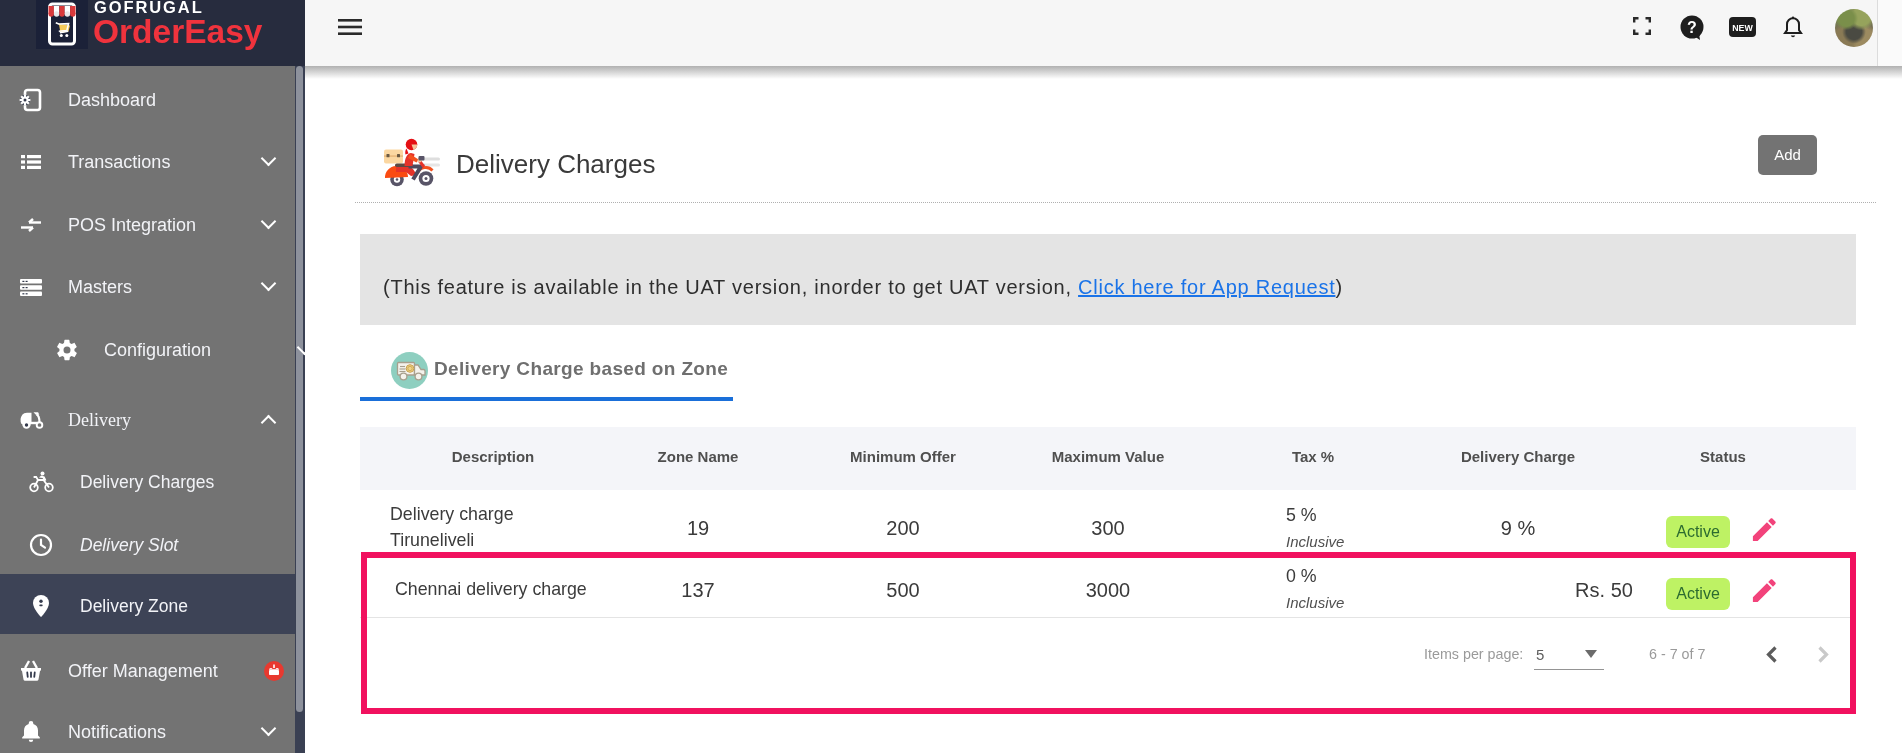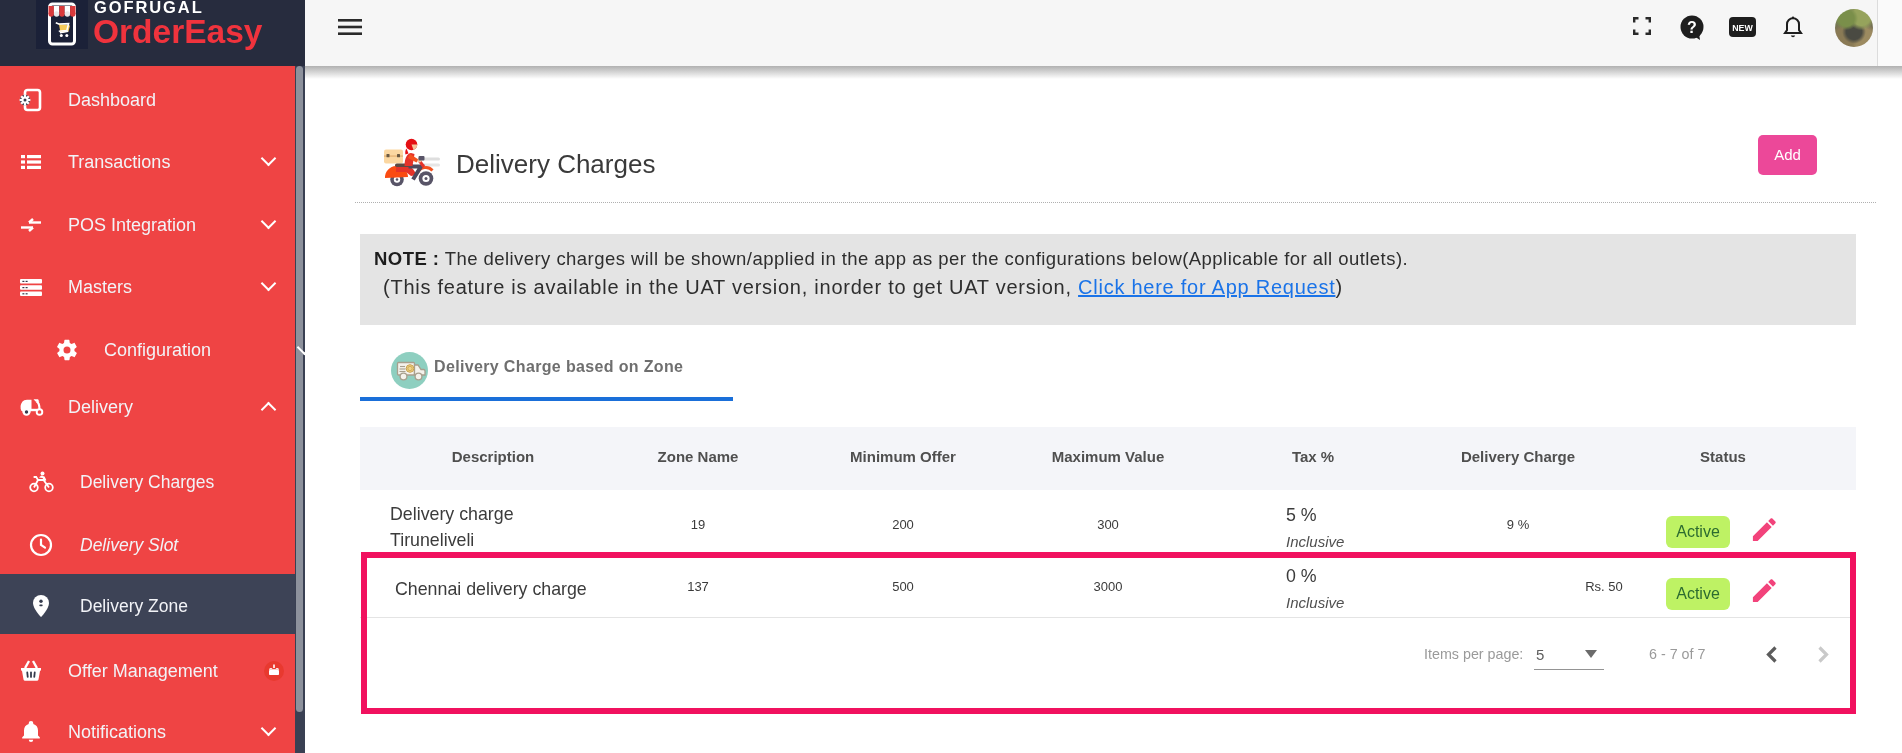--- a/index.html
+++ b/index.html
@@ -1,20 +1,20 @@
 <!DOCTYPE html>
 <html><head>
 <meta charset="utf-8">
 <style>
   * { margin:0; padding:0; box-sizing:border-box; }
   html,body { width:1902px; height:753px; overflow:hidden; font-family:"Liberation Sans", sans-serif; background:#fff; }
   #page { position:relative; width:1902px; height:753px; }
 
   
-  #sidebar { position:absolute; left:0; top:0; width:305px; height:753px; background:#ef4444; }
+  #sidebar { position:absolute; left:0; top:0; width:305px; height:753px; background:#737373; }
   #sbhead { position:absolute; left:0; top:0; width:305px; height:66px; background:#272c3e; }
   #logosq { position:absolute; left:36px; top:0; width:52px; height:49px; background:#1b2138; }
   #gofrugal { position:absolute; left:94px; top:-2px; color:#fff; font-size:16.5px; font-weight:bold; letter-spacing:1.9px; }
   #ordereasy { position:absolute; left:93px; top:13px; color:#f0333d; font-size:33.5px; font-weight:bold; letter-spacing:0px; }
   .mi { position:absolute; left:0; width:305px; height:46px; color:#f2f3f7; }
   .mi .lbl { position:absolute; left:68px; top:50%; transform:translateY(-50%); font-size:18px; }
   .mi .ico { position:absolute; left:19px; top:50%; transform:translateY(-50%); width:24px; height:24px; }
   .sub .lbl { left:80px; font-size:17.5px; }
   .sub .ico { left:29px; }
   .chev { position:absolute; left:260px; top:50%; transform:translateY(-50%); width:18px; height:18px; }
@@ -27,35 +27,35 @@
   .badge-red { position:absolute; left:264px; top:50%; transform:translateY(-50%); width:20px; height:20px; border-radius:50%; background:#e8392f; }
 
   
   #topbar { position:absolute; left:305px; top:0; width:1597px; height:66px; background:#f6f6f6; }
   #tbshadow { position:absolute; left:305px; top:66px; width:1597px; height:13px; background:linear-gradient(rgba(150,150,150,0.75), rgba(255,255,255,0)); z-index:6; }
 
   
   #content { position:absolute; left:305px; top:66px; width:1597px; height:687px; background:#fff; }
 
   #title { position:absolute; left:456px; top:149px; font-size:26px; color:#3a3a3a; }
-  #addbtn { position:absolute; left:1758px; top:135px; width:59px; height:40px; background:#ec4899; border-radius:5px; color:#fff; font-size:15px; text-align:center; line-height:40px; }
+  #addbtn { position:absolute; left:1758px; top:135px; width:59px; height:40px; background:#737373; border-radius:5px; color:#fff; font-size:15px; text-align:center; line-height:40px; }
   #dotline { position:absolute; left:355px; top:202px; width:1521px; height:0; border-top:1.5px dotted #b0b0b0; }
 
   #notebox { position:absolute; left:360px; top:234px; width:1496px; height:91px; background:#e4e4e4; }
   .noteline { position:absolute; white-space:nowrap; font-size:18.5px; letter-spacing:0.45px; color:#2e2e2e; }
   #noteline1 { left:14px; top:14px; }
   #noteline2 { left:23px; top:42px; font-size:20px; letter-spacing:0.75px; }
   #notelink { color:#1a73e8; text-decoration:underline; }
-  #tablbl { position:absolute; left:434px; top:358px; font-size:16px; font-weight:bold; color:#6f6f6f; letter-spacing:0.35px; }
+  #tablbl { position:absolute; left:434px; top:358px; font-size:19px; font-weight:bold; color:#6f6f6f; letter-spacing:0.35px; }
   #tabline { position:absolute; left:360px; top:397px; width:373px; height:3.5px; background:#1a6fd9; }
 
   
   #thead { position:absolute; left:360px; top:427px; width:1496px; height:63px; background:#f4f5f9; }
   .th { position:absolute; top:21px; font-size:15px; font-weight:bold; color:#4f4f4f; transform:translateX(-50%); white-space:nowrap; }
-  .td { position:absolute; font-size:13px; color:#3b3b3b; transform:translateX(-50%); white-space:nowrap; }
+  .td { position:absolute; font-size:20px; color:#3b3b3b; transform:translateX(-50%); white-space:nowrap; }
   .tdl { position:absolute; font-size:17.8px; color:#3b3b3b; white-space:nowrap; }
   .inc { font-style:italic; color:#4f4f4f; font-size:15px; }
   .chip { position:absolute; left:1666px; width:64px; height:32px; background:#bef264; border-radius:6px; color:#2c6b30; font-size:16px; text-align:center; line-height:32px; }
   .rowline { position:absolute; left:360px; width:1496px; height:1px; background:#e4e4e4; }
   .pencil { position:absolute; left:1750px; width:29px; height:29px; }
 
   
   .pgtxt { position:absolute; font-size:14.3px; color:#9a9a9a; white-space:nowrap; }
   #ipp5 { position:absolute; left:1536px; top:646px; font-size:15px; color:#5f5f5f; }
   #ippline { position:absolute; left:1534px; top:669px; width:70px; height:1px; background:#949494; }
@@ -164,21 +164,21 @@
         <span class="lbl">Masters</span>
         <span class="chev down"></span>
       </div>
     <div class="mi" style="top:327px;margin-left:36px;">
         <span class="ico"><svg width="24" height="24" viewBox="0 0 24 24">
             <path fill="#fff" d="M19.4 13c0-.3.1-.6.1-1s0-.7-.1-1l2.1-1.7c.2-.2.3-.5.1-.7l-2-3.5c-.1-.2-.4-.3-.6-.2l-2.5 1a7 7 0 0 0-1.7-1l-.4-2.6c0-.3-.2-.5-.5-.5h-4c-.3 0-.5.2-.5.5l-.4 2.6c-.6.3-1.2.6-1.7 1l-2.5-1c-.2-.1-.5 0-.6.2l-2 3.5c-.1.2-.1.5.1.7L4.5 11c0 .3-.1.6-.1 1s0 .7.1 1l-2.1 1.7c-.2.2-.3.5-.1.7l2 3.5c.1.2.4.3.6.2l2.5-1c.5.4 1.1.7 1.7 1l.4 2.6c0 .3.2.5.5.5h4c.3 0 .5-.2.5-.5l.4-2.6c.6-.3 1.2-.6 1.7-1l2.5 1c.2.1.5 0 .6-.2l2-3.5c.1-.2.1-.5-.1-.7L19.4 13zM12 15.5a3.5 3.5 0 1 1 0-7 3.5 3.5 0 0 1 0 7z"></path>
           </svg></span>
         <span class="lbl">Configuration</span>
         <span class="chev up" style="transform:translateY(-50%) scaleY(-1);"></span>
       </div>
-    <div class="mi" style="top:384px;">
+    <div class="mi" style="top:397px;font-family:Liberation Serif, serif;">
         <span class="ico"><svg width="26" height="24" viewBox="0 0 26 24">
             <g fill="#fff">
               <path d="M2.5 16a9 9 0 0 1 .8-9.2c1-1.3 2.7-2 4.7-2h4.5V16z"></path>
               <circle cx="7.5" cy="16.5" r="4.2"></circle>
               <rect x="11" y="13.8" width="7.5" height="2.4"></rect>
               <path d="M14.5 4.2h4.6l1.2 2.6h-3.4z"></path>
             </g>
             <circle cx="7.5" cy="17" r="1.7" fill="#343a4c"></circle>
             <path d="M17.5 6.5c2.6 1.2 3 4.5 3 8" stroke="#fff" stroke-width="2.2" fill="none"></path>
             <circle cx="20.5" cy="17" r="2.8" fill="none" stroke="#fff" stroke-width="1.9"></circle>
@@ -315,21 +315,20 @@
     <rect x="36.5" y="24" width="6" height="4.6" rx="1" fill="#585467"></rect>
     <circle cx="29.5" cy="12.5" r="5.8" fill="#e50f14"></circle>
     <path d="M29.5 12.5 L35.3 12.5 A5.8 5.8 0 0 1 31.5 17.9 Z" fill="#f6c39a"></path>
     <path d="M24.5 16.5c-1.5 2-1.5 4.5-1 6l3-1z" fill="#e50f14"></path>
   </svg>
   <div id="title">Delivery Charges</div>
   <div id="addbtn">Add</div>
   <div id="dotline"></div>
 
   <div id="notebox">
-    <div class="noteline" id="noteline1"><b style="color:#1d1d1d;">NOTE :</b> The delivery charges will be shown/applied in the app as per the configurations below(Applicable for all outlets).</div>
     <div class="noteline" id="noteline2">(This feature is available in the UAT version, inorder to get UAT version, <span id="notelink">Click here for App Request</span>)</div>
   </div>
 
   <svg id="tabicon2" style="position:absolute;left:391px;top:352px;" width="37" height="37" viewBox="0 0 37 37">
     <circle cx="18.5" cy="18.5" r="18.5" fill="#8ecfc0"></circle>
     <g>
       <rect x="6.5" y="10.5" width="17" height="12.5" rx="1" fill="#f4f2ec" stroke="#a89f8d" stroke-width="1.3"></rect>
       <path d="M23.5 13h3.5l3 4.5h2.5a1.5 1.5 0 0 1 1.5 1.5v4h-10.5z" fill="#f4f2ec" stroke="#a89f8d" stroke-width="1.3"></path>
       <circle cx="12.5" cy="24.5" r="3.4" fill="#f4f2ec" stroke="#a89f8d" stroke-width="1.3"></circle>
       <circle cx="27.5" cy="24.5" r="3.4" fill="#f4f2ec" stroke="#a89f8d" stroke-width="1.3"></circle>

